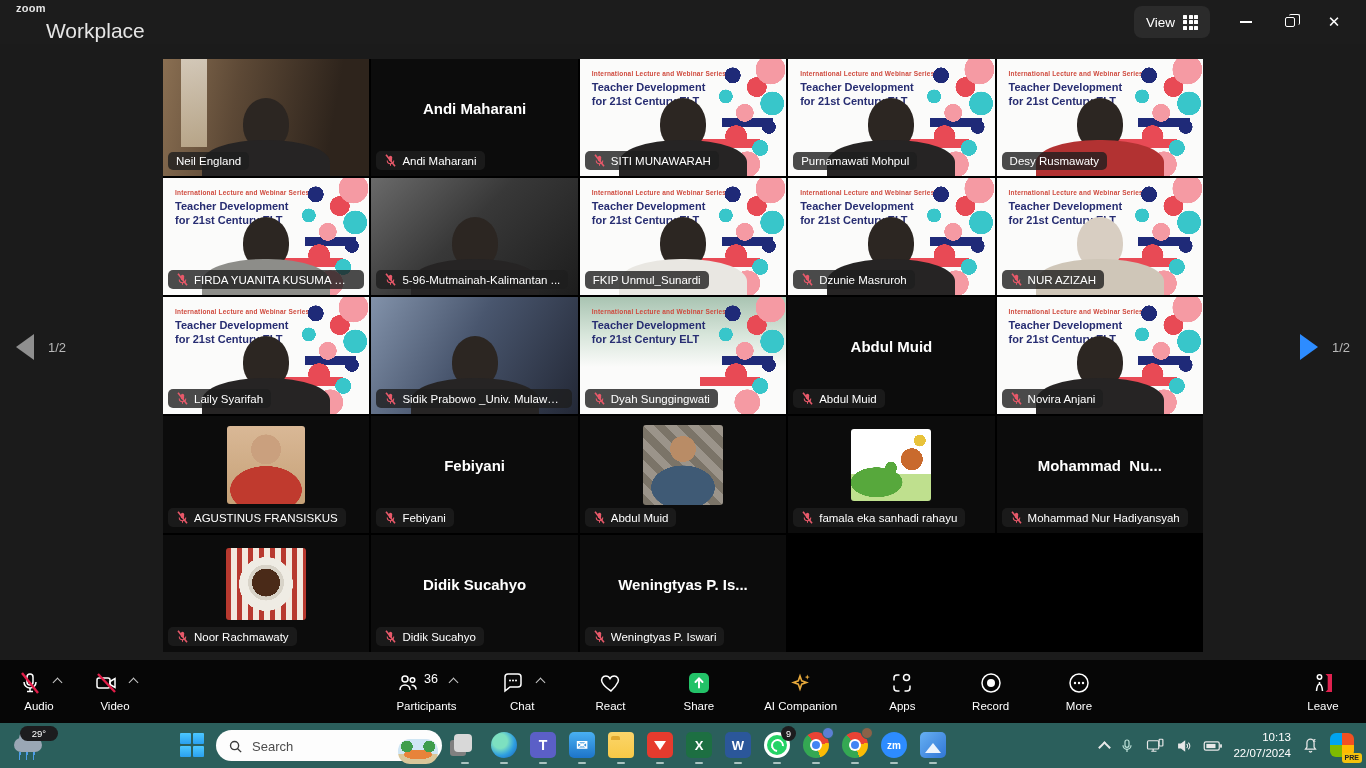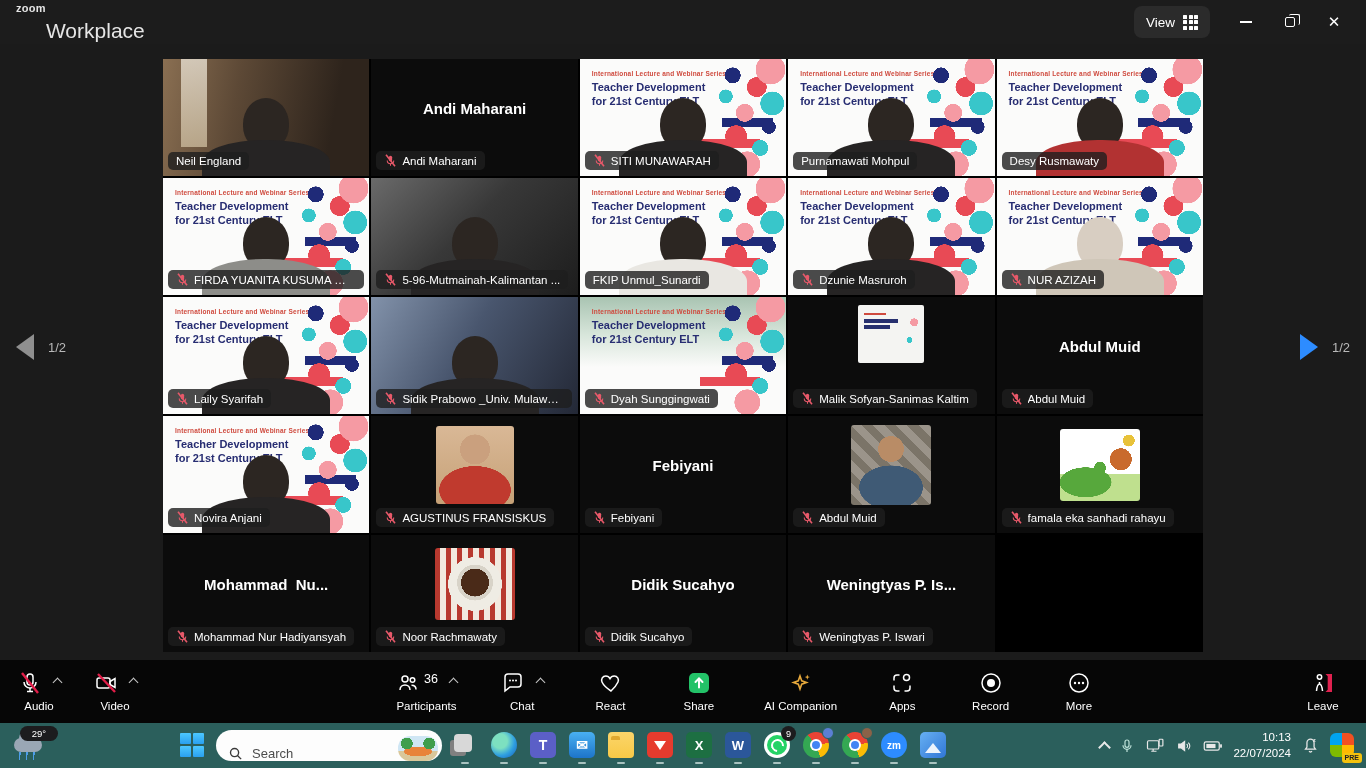--- a/index.html
+++ b/index.html
@@ -140,21 +140,21 @@
   .cloud { position:absolute; left:0; top:8px; width:28px; height:14px; background:#9aa7b5; border-radius:8px; }
   .cloud::before { content:""; position:absolute; left:5px; top:-7px; width:14px; height:14px; border-radius:50%; background:#9aa7b5; }
   .drops { position:absolute; left:5px; top:22px; width:20px; height:8px;
     background:linear-gradient(100deg,#4d9de8 2px,transparent 2px) 0 0/7px 8px repeat-x; }
   .wbadge { position:absolute; right:-4px; top:-4px; background:#1c1c1e; color:#fff; font-size:9.5px;
     padding:2px 12px; border-radius:8px; }
   .startbtn { position:absolute; left:180px; top:10px; width:24px; height:24px; border:none; background:none;
     display:grid; grid-template-columns:11px 11px; gap:2px; cursor:pointer; }
   .startbtn i { width:11px; height:11px; background:linear-gradient(#4cc8ff,#2aa0ef); border-radius:1px; }
   .searchbox { position:absolute; left:216px; top:7px; width:226px; height:31px; background:#fdfdfd;
-    border-radius:16px; display:flex; align-items:flex-end; padding:16px 4px 0 12px; gap:9px; cursor:pointer; }
+    border-radius:16px; display:flex; align-items:flex-start; padding:9px 4px 0 12px; gap:9px; cursor:pointer; }
   .searchbox .stext { color:#4c4c4c; font-size:13px; flex:1; }
   .scene { width:40px; height:25px; border-radius:12px; background-repeat:no-repeat;
     background-image:radial-gradient(circle 6px at 22% 30%, #3f9e4d 98%, transparent),
       radial-gradient(circle 6px at 78% 30%, #3f9e4d 98%, transparent),
       radial-gradient(ellipse 14px 5px at 50% 62%, #e8833a 98%, transparent),
       linear-gradient(#cfe6f4 60%, #d9c79a 60%); }
   .appsrow { position:absolute; left:450px; top:7px; display:flex; gap:9px; }
   .app { position:relative; width:30px; height:30px; display:flex; align-items:center; justify-content:center;
     cursor:pointer; }
   .app .ic { width:26px; height:26px; display:flex; align-items:center; justify-content:center;
@@ -467,34 +467,20 @@
     <div class="name-tag">
       <svg class="mic-muted" width="13" height="13" viewBox="0 0 16 16">
         <rect x="6" y="2" width="4" height="7" rx="2" fill="#e8596a"></rect>
         <path d="M4 8a4 4 0 0 0 8 0" stroke="#e8596a" stroke-width="1.3" fill="none"></path>
         <line x1="8" y1="12" x2="8" y2="14.5" stroke="#e8596a" stroke-width="1.3"></line>
         <line x1="2.5" y1="1" x2="13.5" y2="15" stroke="#e8596a" stroke-width="2"></line>
       </svg>
       <span class="tag-text">Dyah Sunggingwati</span>
     </div>
   </div>
-        <div class="tile v-mini-banner">
-
-    <div class="mini-banner"></div>
-
-    <div class="name-tag">
-      <svg class="mic-muted" width="13" height="13" viewBox="0 0 16 16">
-        <rect x="6" y="2" width="4" height="7" rx="2" fill="#e8596a"></rect>
-        <path d="M4 8a4 4 0 0 0 8 0" stroke="#e8596a" stroke-width="1.3" fill="none"></path>
-        <line x1="8" y1="12" x2="8" y2="14.5" stroke="#e8596a" stroke-width="1.3"></line>
-        <line x1="2.5" y1="1" x2="13.5" y2="15" stroke="#e8596a" stroke-width="2"></line>
-      </svg>
-      <span class="tag-text">Malik Sofyan-Sanimas Kaltim</span>
-    </div>
-  </div>
         <div class="tile v-black">
 
     <div class="display-name">Abdul Muid</div>
     <div class="name-tag">
       <svg class="mic-muted" width="13" height="13" viewBox="0 0 16 16">
         <rect x="6" y="2" width="4" height="7" rx="2" fill="#e8596a"></rect>
         <path d="M4 8a4 4 0 0 0 8 0" stroke="#e8596a" stroke-width="1.3" fill="none"></path>
         <line x1="8" y1="12" x2="8" y2="14.5" stroke="#e8596a" stroke-width="1.3"></line>
         <line x1="2.5" y1="1" x2="13.5" y2="15" stroke="#e8596a" stroke-width="2"></line>
       </svg>

